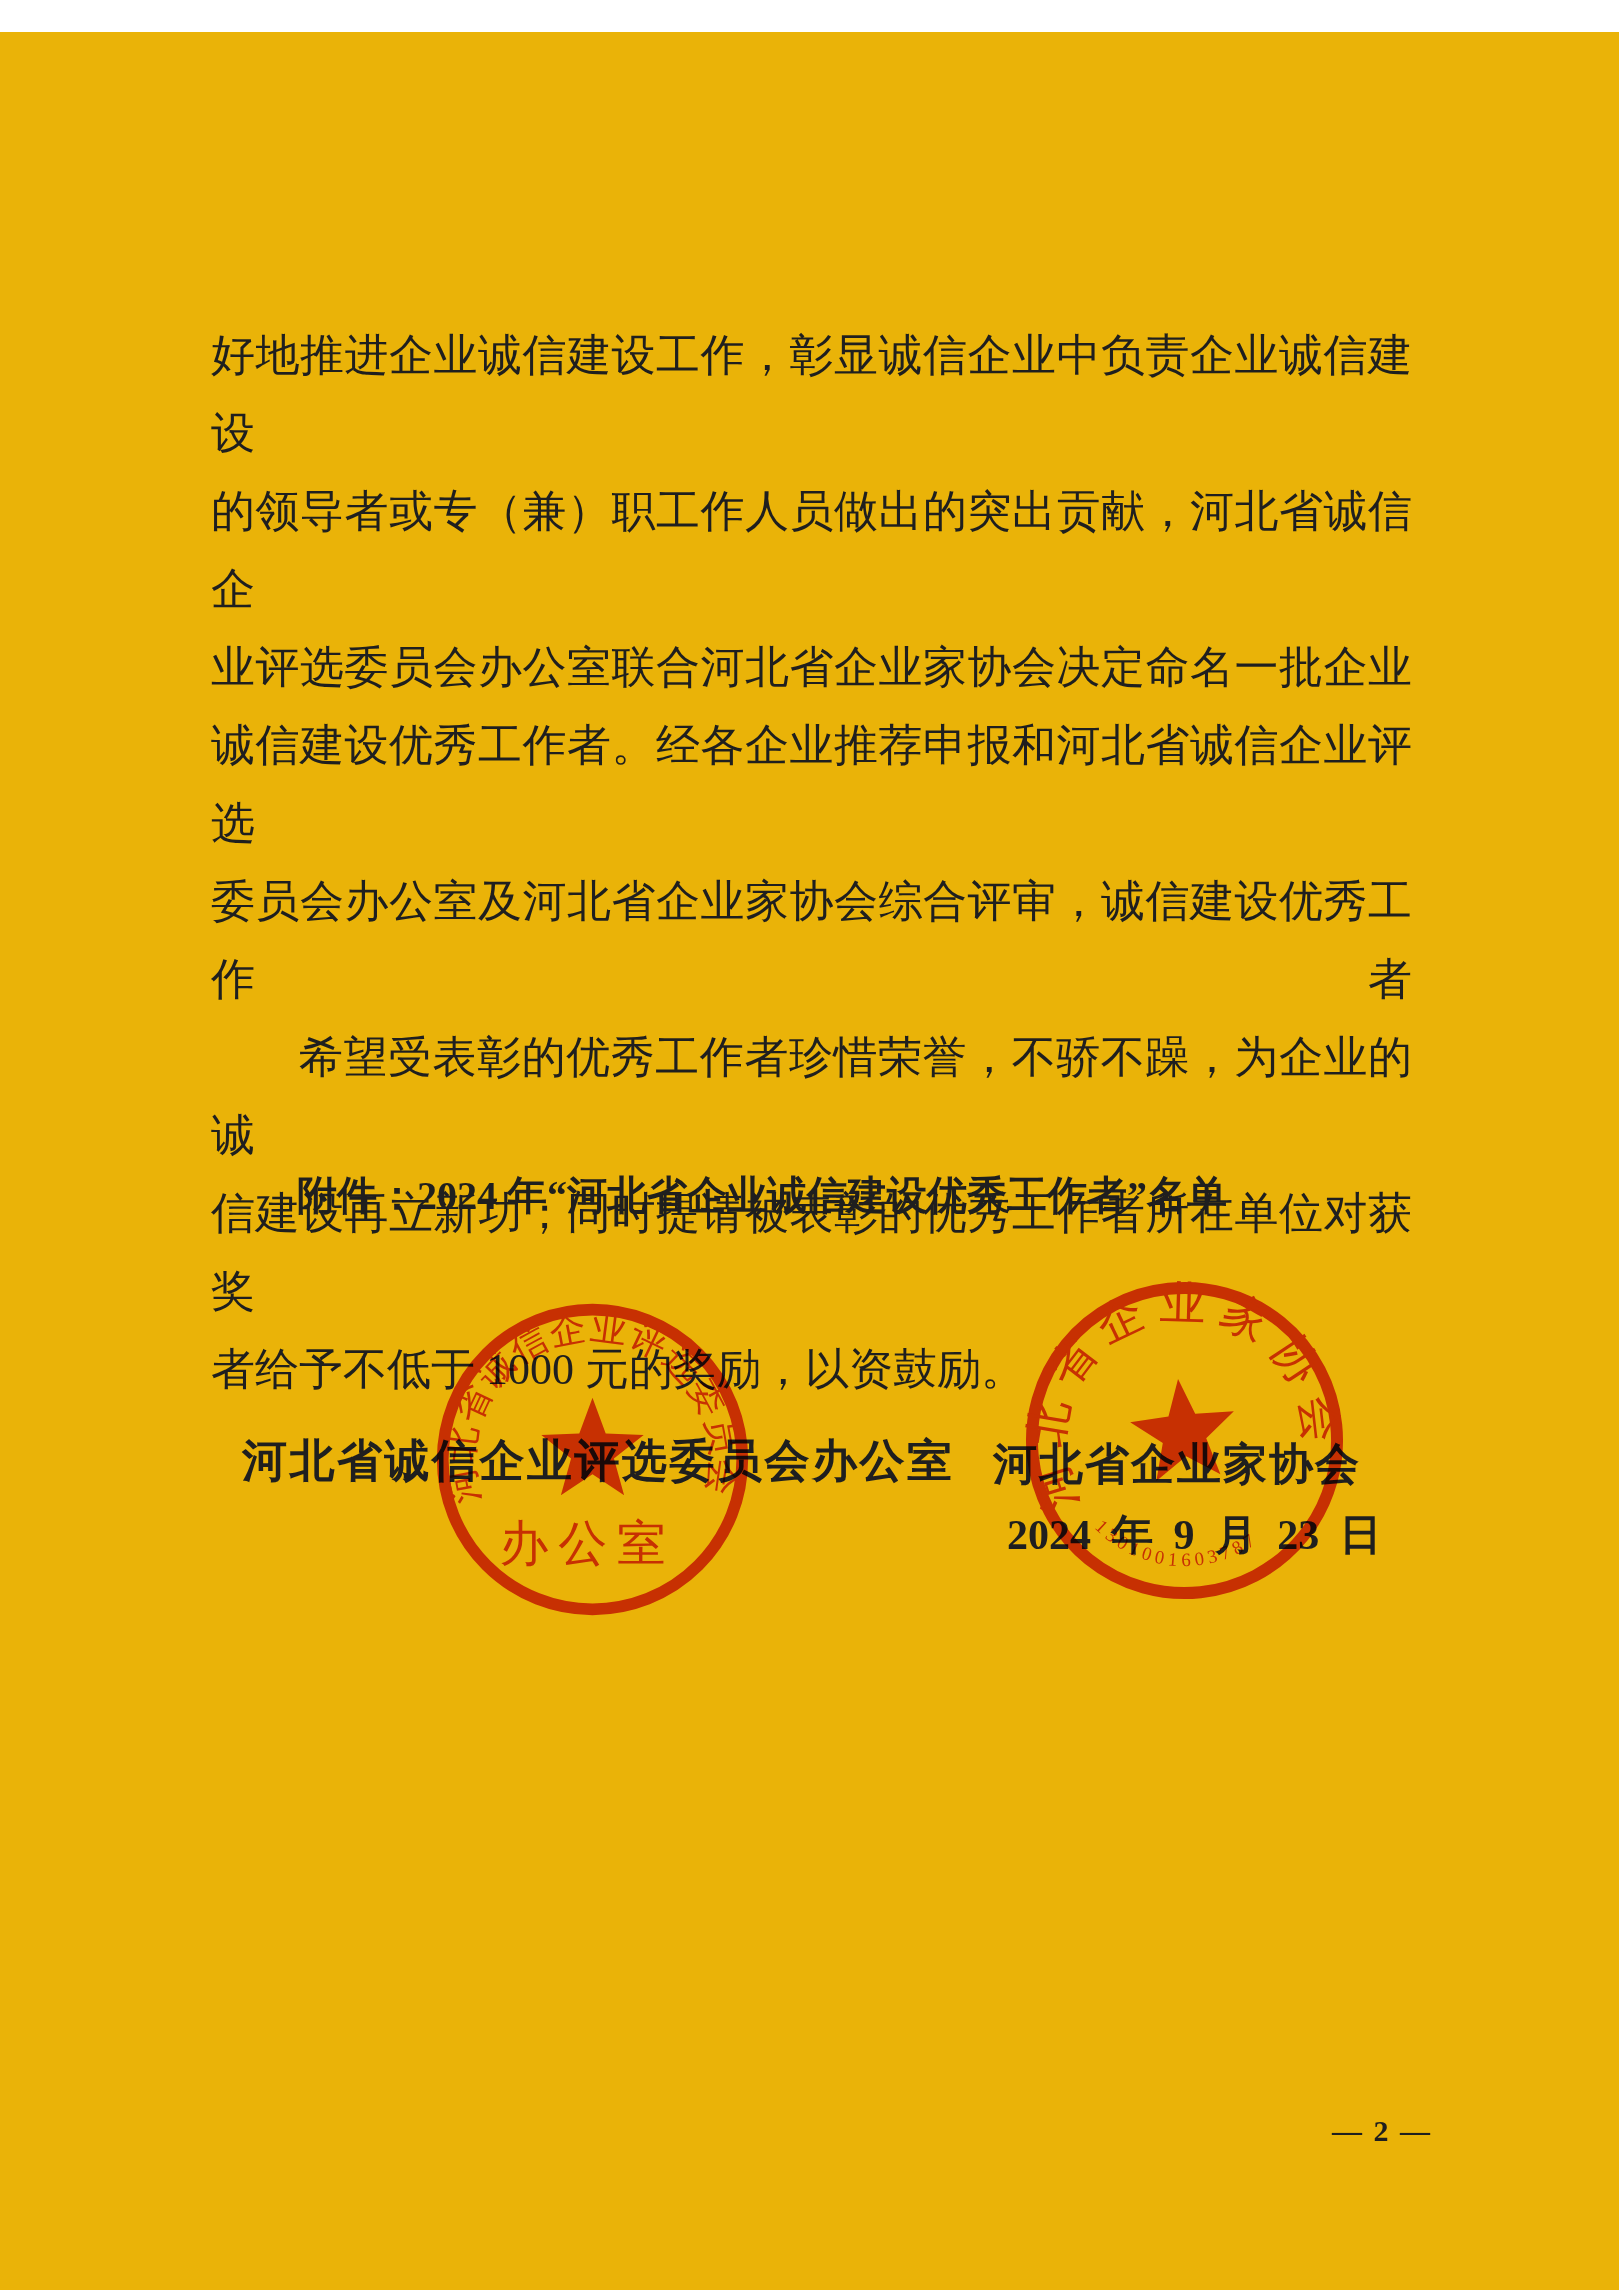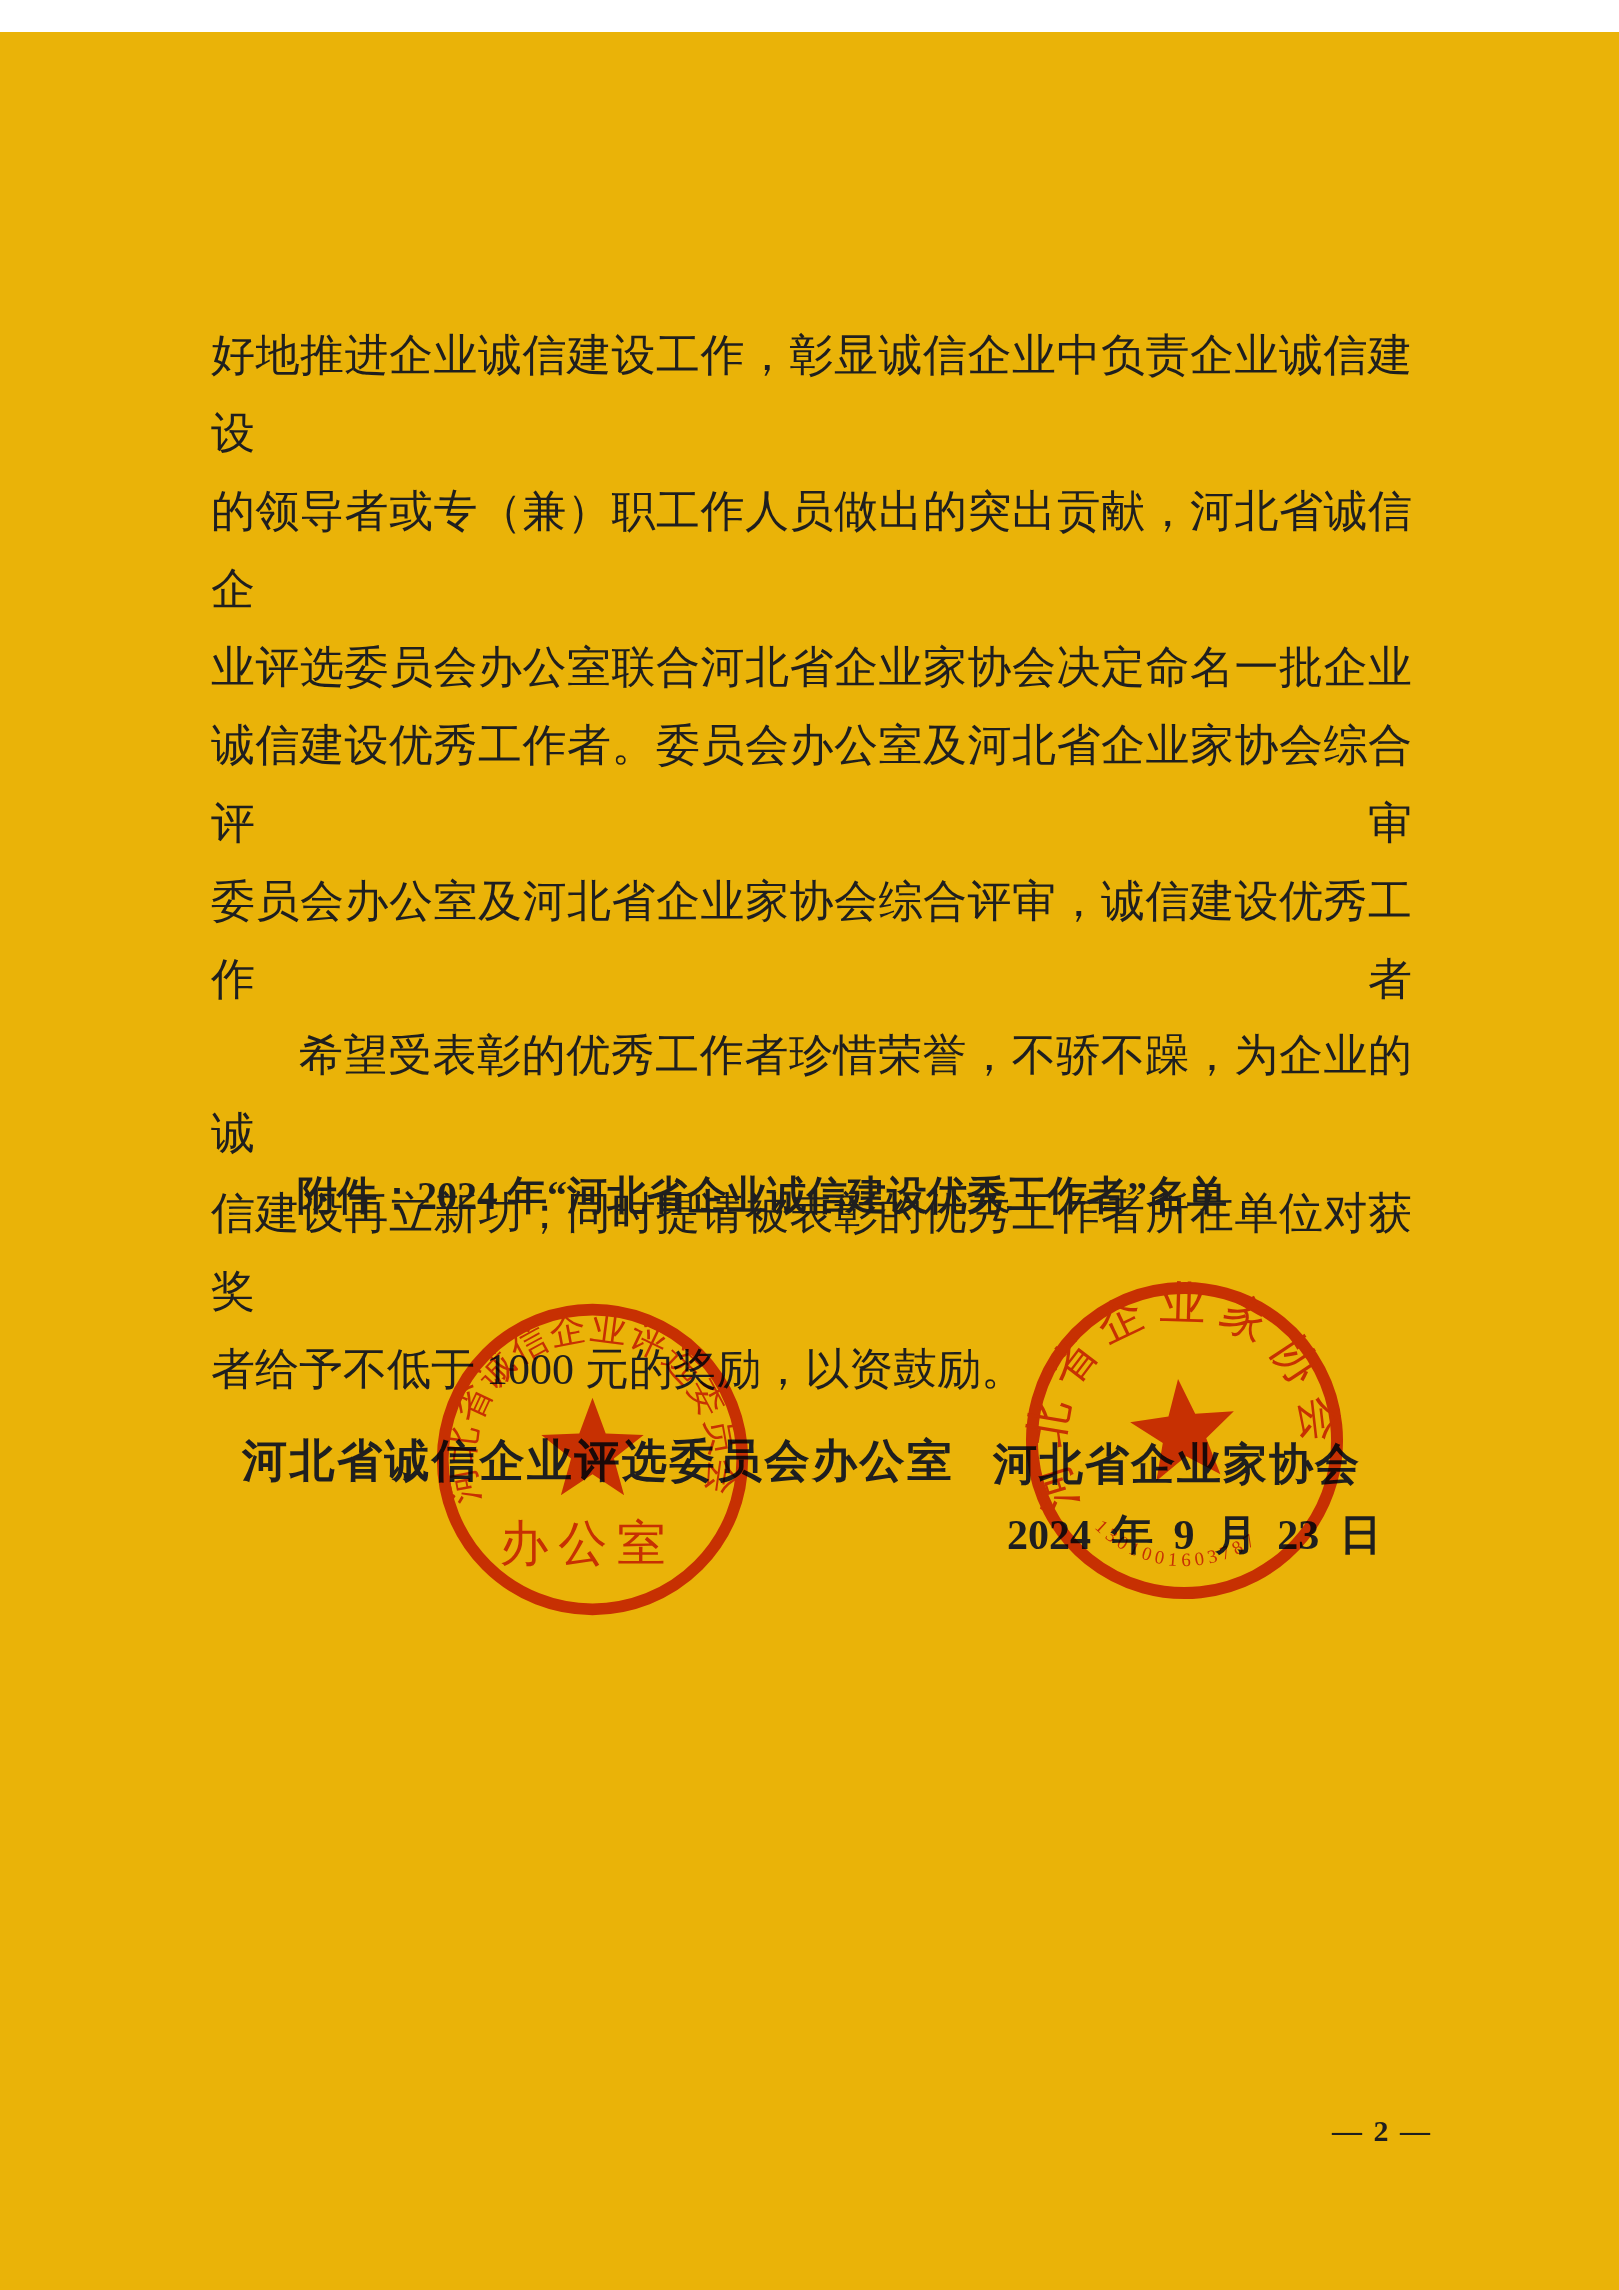--- a/index.html
+++ b/index.html
@@ -4,21 +4,21 @@
 <style>
   html, body { margin:0; padding:0; background:#ffffff; }
   .page {
     position:relative; width:1619px; height:2291px; background:#eab308;
     overflow:hidden; font-family:"Liberation Serif", serif; color:#1f1f1f;margin-top:32px;
   }
   .body-text { position:absolute; left:211px; top:285px; width:1201px;
     font-size:44px; line-height:78px; }
   .line { width:100%; }
   .fill { text-align:justify; text-align-last:justify; text-justify:inter-character; }
-  .indent2 { text-indent:88px;font-family:Liberation Mono, monospace; }
+  .indent2 { text-indent:88px; }
   .attachment { position:absolute; left:211px; top:1125px; width:1201px;
     font-size:40px; line-height:78px; font-weight:bold; text-indent:86px; }
   .sig-left  { position:absolute; left:242px;  top:1404px; font-size:45px;
     line-height:51px; font-weight:600; letter-spacing:2.5px; }
   .sig-right { position:absolute; left:993px; top:1407px; font-size:44px;
     line-height:51px; font-weight:600; letter-spacing:2px; }
   .sig-date  { position:absolute; left:1007px; top:1480px; font-size:42px;
     line-height:47px; font-weight:600; word-spacing:9.8px; }
   .page-number { position:absolute; left:1328px; top:2082px; width:108px;
     font-size:30px; font-weight:bold; letter-spacing:2px; text-align:center; }
@@ -27,21 +27,21 @@
 </style>
 </head>
 <body>
 
 <div class="page">
 
   <div class="body-text">
     <div class="line fill">好地推进企业诚信建设工作，彰显诚信企业中负责企业诚信建设</div>
     <div class="line fill">的领导者或专（兼）职工作人员做出的突出贡献，河北省诚信企</div>
     <div class="line fill">业评选委员会办公室联合河北省企业家协会决定命名一批企业</div>
-    <div class="line fill">诚信建设优秀工作者。委员会办公室及河北省企业家协会综合评审</div>
+    <div class="line fill">诚信建设优秀工作者。经各企业推荐申报和河北省诚信企业评选</div>
     <div class="line fill">委员会办公室及河北省企业家协会综合评审，诚信建设优秀工作者</div>
     <div class="line fill indent2">希望受表彰的优秀工作者珍惜荣誉，不骄不躁，为企业的诚</div>
     <div class="line fill">信建设再立新功；同时提请被表彰的优秀工作者所在单位对获奖</div>
     <div class="line">者给予不低于 1000 元的奖励，以资鼓励。</div>
   </div>
 
   <div class="attachment">附件：2024 年“河北省企业诚信建设优秀工作者”名单</div>
 
   <div class="sig-left">河北省诚信企业评选委员会办公室</div>
   <div class="sig-right">河北省企业家协会</div>

